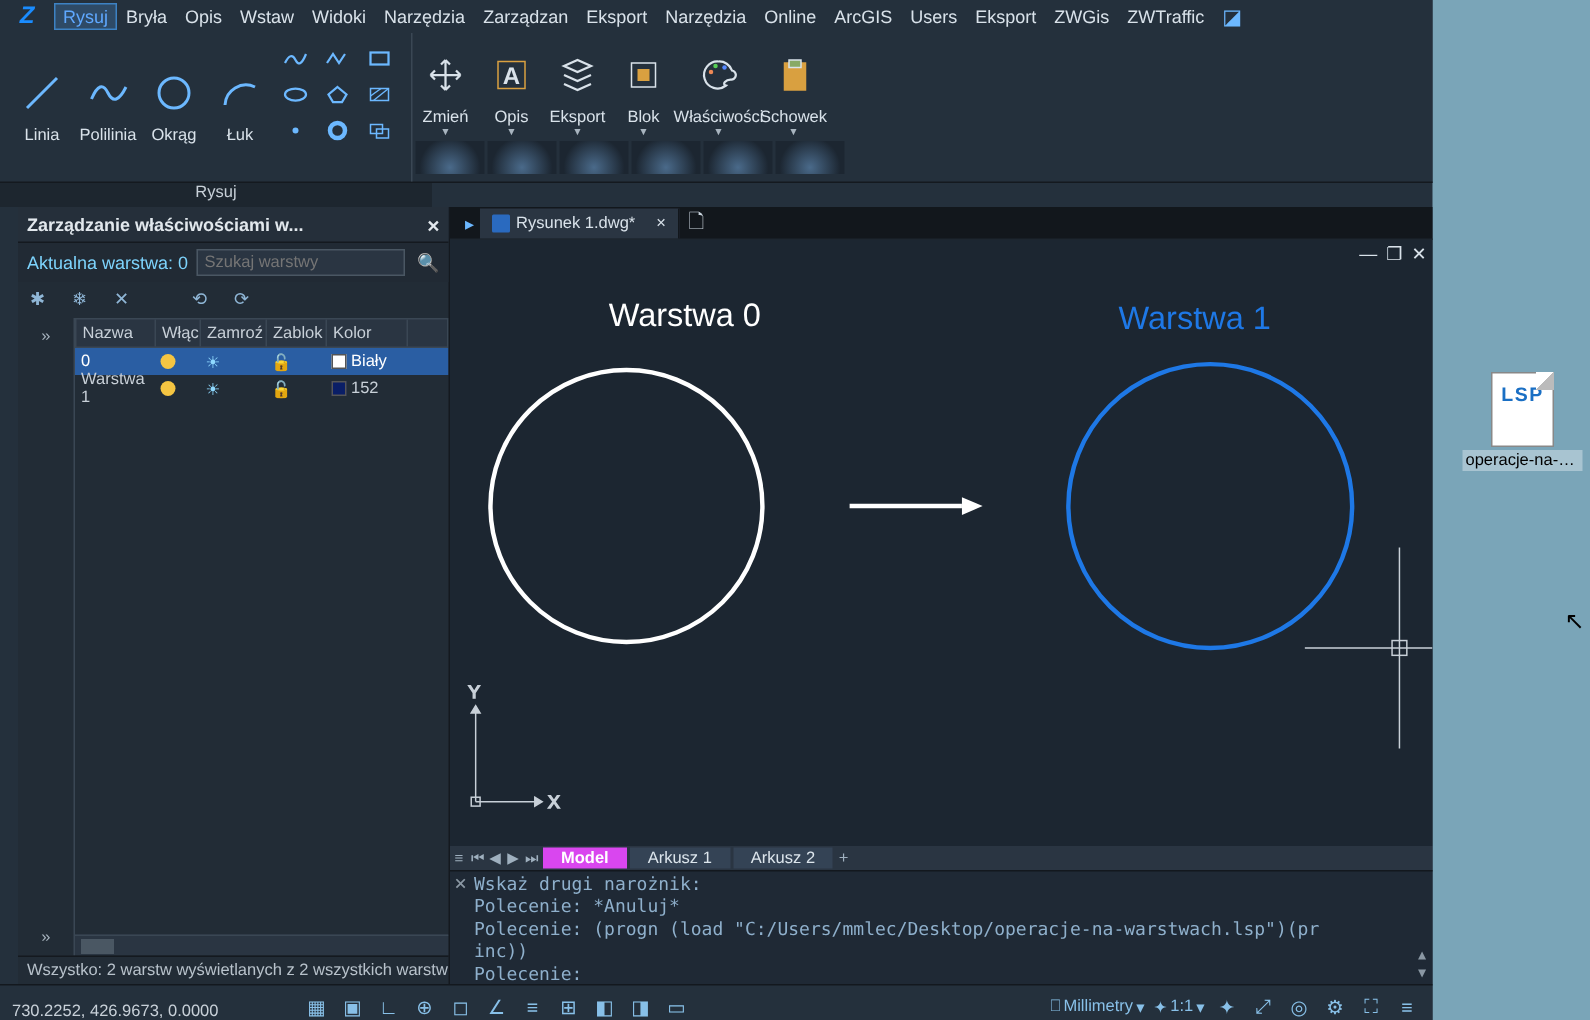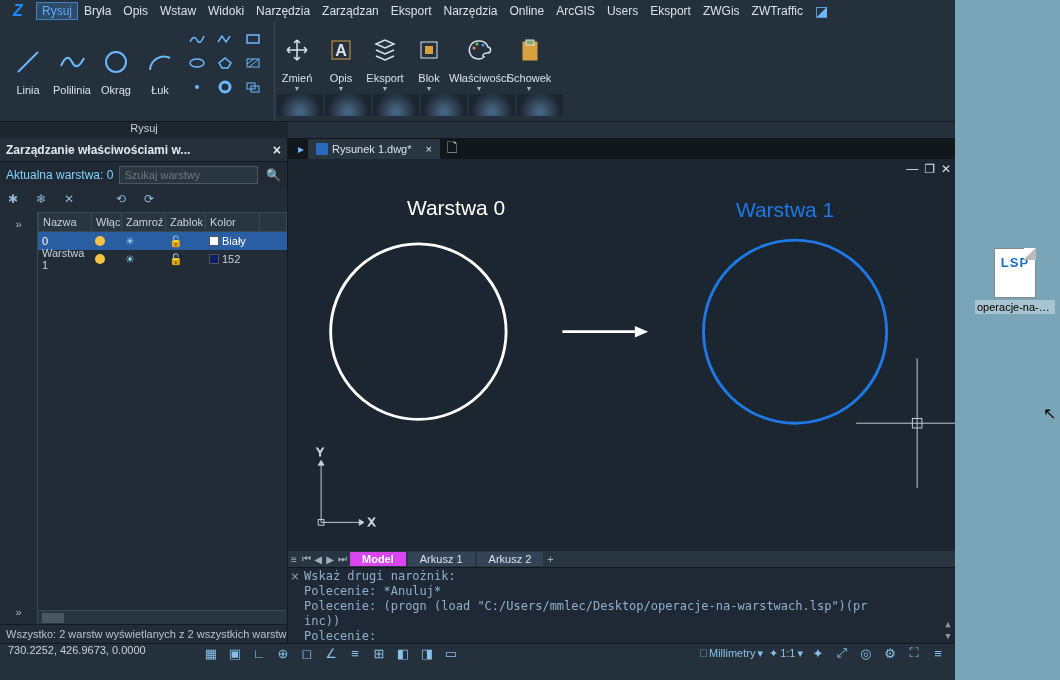--- a/index.html
+++ b/index.html
@@ -15,21 +15,21 @@
 .ribbon { height: 100px; display: flex; background: #24303c; border-bottom: 1px solid #14191f; }
 .ribbon-group { display: flex; flex-direction: column; align-items: center; padding: 4px 6px 2px 6px; position: relative; }
 .ribbon-row { display: flex; }
 .rb-big { display: flex; flex-direction: column; align-items: center; justify-content: flex-end; width: 44px; height: 70px; font-size: 11px; color: #d9e2ea; cursor: pointer; }
 .rb-big .ic { width: 32px; height: 32px; margin-bottom: 6px; display: flex; align-items: center; justify-content: center; }
 .rb-small-grid { display: grid; grid-template-columns: repeat(3, 26px); grid-template-rows: repeat(3, 22px); gap: 2px; padding: 2px; }
 .rb-small { width: 26px; height: 22px; display: flex; align-items: center; justify-content: center; cursor: pointer; }
 .ribbon-title-row { height: 16px; background: #1d262f; font-size: 11px; text-align: center; }
 .dd-arrow { font-size: 7px; margin-top: 1px; color: #a8b4bf; }
 
-.body-area { flex: 1; display: flex; min-height: 0; }
+.body-area { flex: 1; display: flex; min-height: 0; margin-left: 12px; }
 
 .left-panel { width: 288px; background: #222c36; display: flex; flex-direction: column; border-right: 1px solid #14191f; }
 .panel-title { display: flex; align-items: center; justify-content: space-between; height: 24px; background: #252f3a; font-size: 12px; font-weight: bold; padding: 0 6px; color: #e2e8ed; border-bottom: 1px solid #14191f; }
 .panel-close { font-size: 14px; cursor: pointer; }
 .panel-searchrow { display: flex; align-items: center; gap: 6px; padding: 4px 6px; background: #212a34; height: 26px; }
 .cur-layer { font-size: 12px; color: #7dd3fc; }
 .layer-search { flex: 1; display: flex; align-items: center; border: 1px solid #4a5763; background: #2a3542; height: 18px; padding: 0 4px; font-size: 11px; color: #7c8a96; }
 .layer-search input { background: transparent; border: none; outline: none; color: #c8d0d8; width: 100%; font-size: 11px; }
 .search-ic { color: #a8b4bf; font-size: 12px; margin-left: 2px; }
 .panel-toolbar { display: flex; gap: 10px; padding: 4px 8px; }
@@ -68,21 +68,21 @@
 .sheet-tb { padding: 1px 12px; background: #344355; color: #dce5ec; margin-left: 2px; cursor: pointer; }
 .sheet-tb.active { background: #d946ef; color: #fff; font-weight: bold; }
 .sheet-add { width: 14px; text-align: center; color: #9fb0bf; }
 
 .console { height: 76px; background: #1f2935; border-top: 1px solid #13181e; display: flex; font-family: Consolas, monospace; font-size: 12px; color: #8fb0cc; position: relative; }
 .console .close { width: 14px; text-align: center; color: #8a97a3; cursor: pointer; font-size: 14px; }
 .console-text { flex: 1; padding: 1px 2px; white-space: pre-wrap; overflow: hidden; line-height: 15px; }
 .console-scroll { width: 14px; display: flex; flex-direction: column; justify-content: flex-end; }
 .console-scroll .arr { height: 12px; text-align: center; font-size: 9px; color: #8a97a3; }
 
-.statusbar { height: 37px; background: #24303c; border-top: 1px solid #13181e; display: flex; align-items: flex-start; font-size: 11px; color: #c8d0d8; padding: 0 8px; gap: 4px; }
+.statusbar { height: 24px; background: #24303c; border-top: 1px solid #13181e; display: flex; align-items: flex-end; font-size: 11px; color: #c8d0d8; padding: 0 8px; gap: 4px; }
 .status-coords { width: 190px; }
 .status-icons { display: flex; gap: 6px; }
 .st-ic { width: 18px; height: 18px; display: flex; align-items: center; justify-content: center; color: #88c0e8; cursor: pointer; font-size: 13px; }
 .st-right { margin-left: auto; display: flex; align-items: center; gap: 6px; }
 .st-pill { display: flex; align-items: center; gap: 2px; color: #88c0e8; }
 
 .desktop-icon { position: absolute; left: 977px; top: 248px; width: 76px; display: flex; flex-direction: column; align-items: center; cursor: pointer; text-align: right; }
 .desktop-icon .file { width: 42px; height: 50px; background: #fff; border: 1px solid #888; position: relative; display: flex; align-items: flex-start; justify-content: center; padding-top: 6px; font-weight: bold; color: #1a6fc4; font-size: 13px; letter-spacing: 1px; }
 .desktop-icon .fold { position: absolute; right: -1px; top: -1px; width: 12px; height: 12px; background: linear-gradient(135deg, #fff 50%, #bbb 50%); }
 .desktop-icon .label { font-size: 11px; color: #000; background: rgba(255,255,255,0.35); padding: 1px 2px; margin-top: 2px; max-width: 80px; overflow: hidden; white-space: nowrap; text-overflow: ellipsis; }

